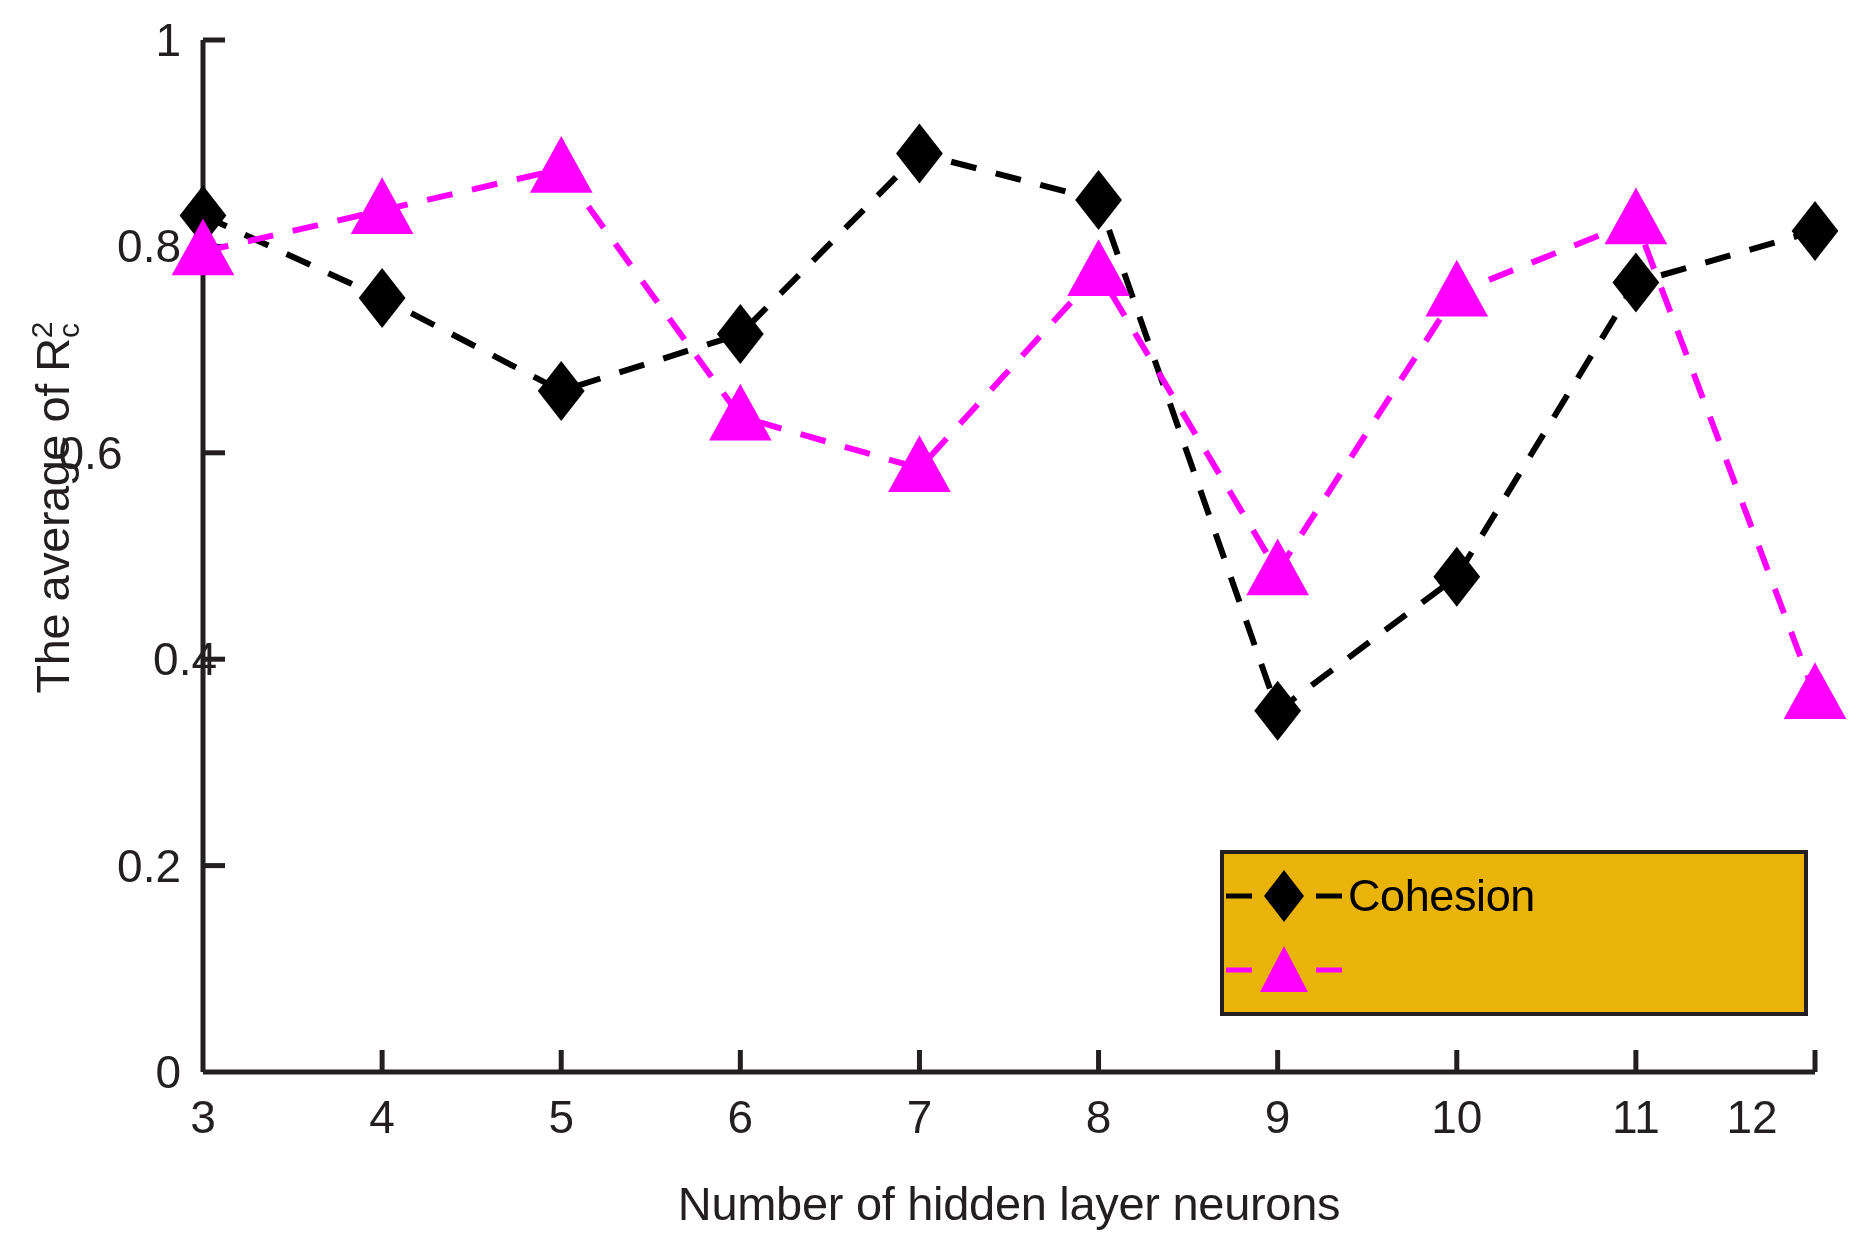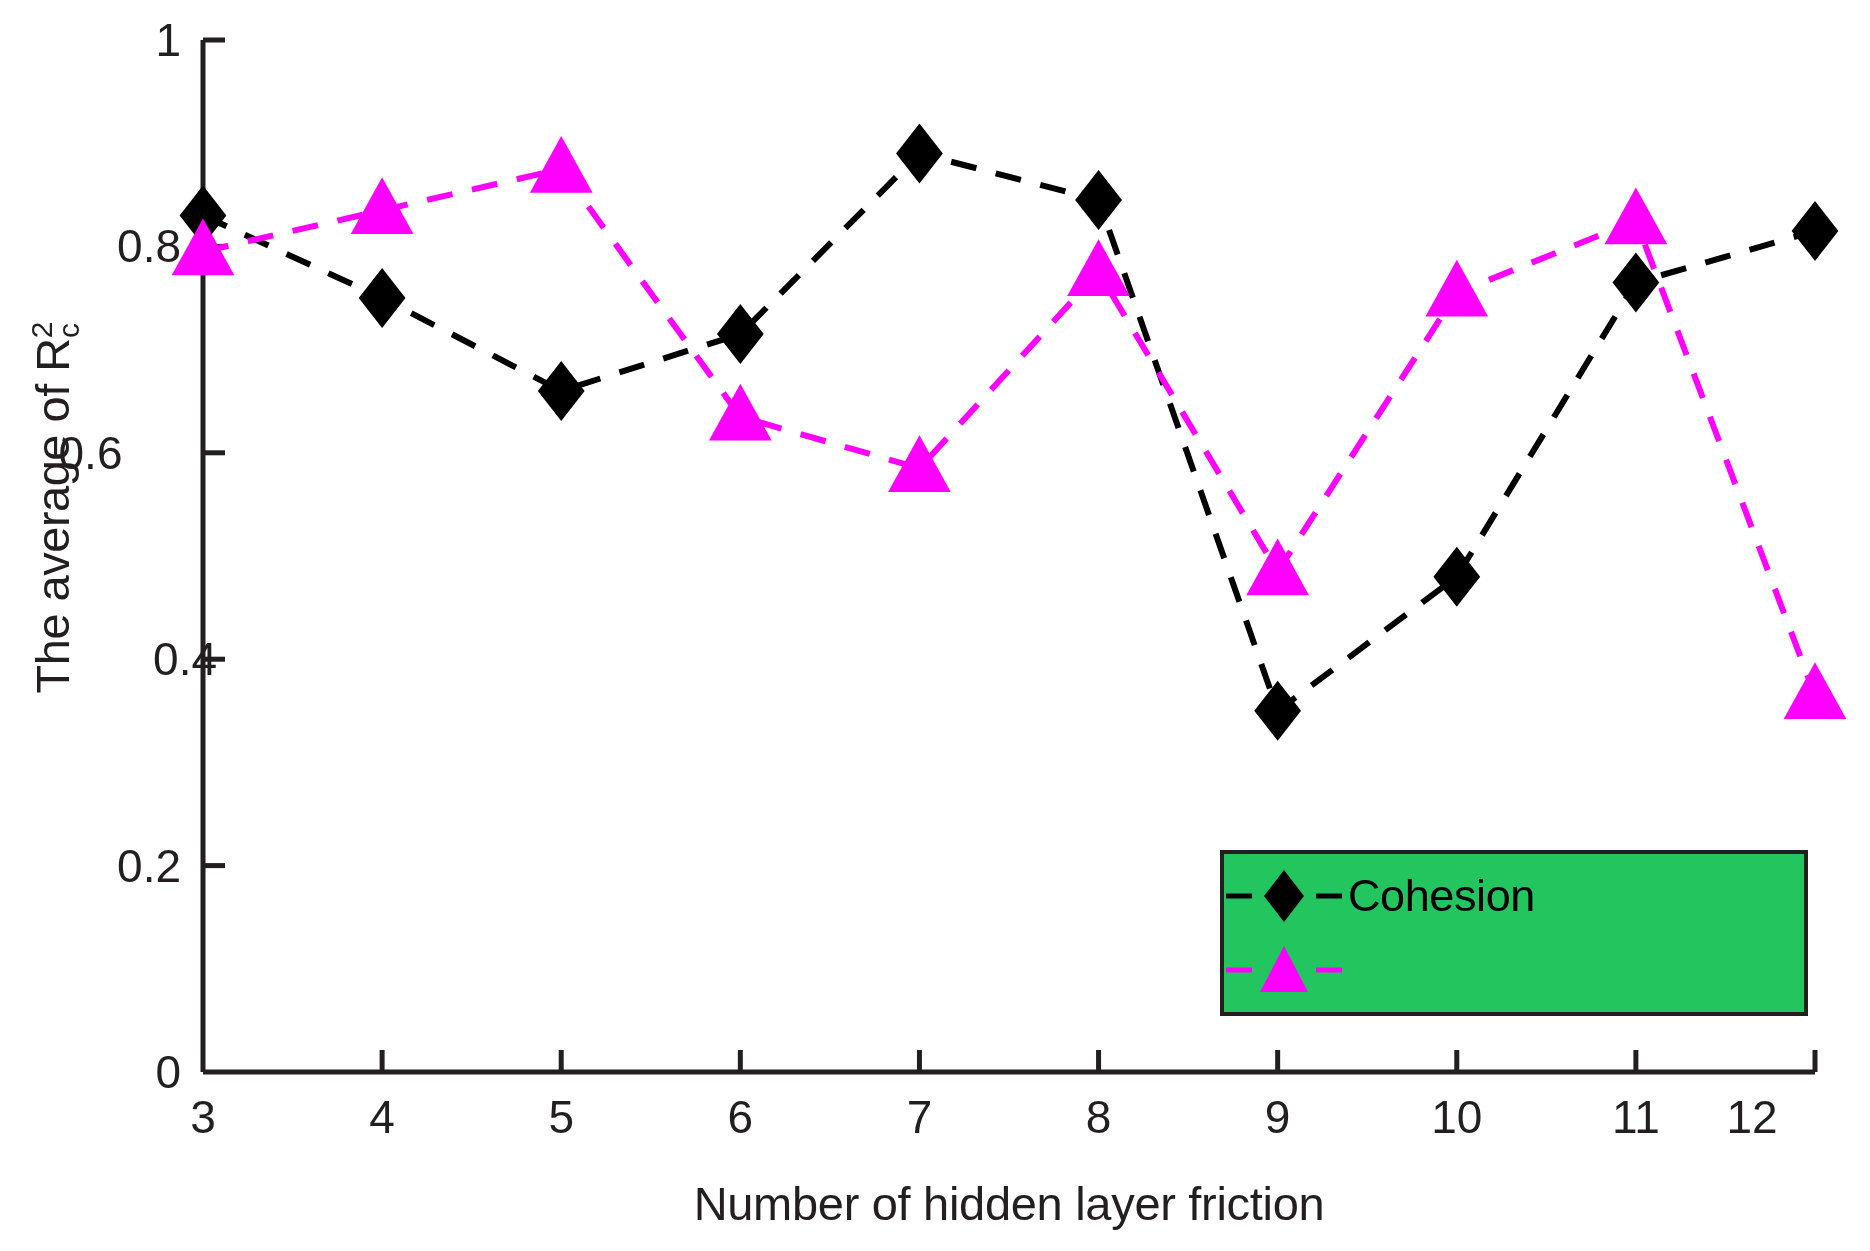--- a/index.html
+++ b/index.html
@@ -74,21 +74,21 @@
     text-align: center;
     transform: translateX(-50%);
   }
   .legend-box {
     position: absolute;
     left: 1220px;
     top: 850px;
     width: 588px;
     height: 166px;
     border: 4px solid #231f20;
-    background: #22c55e;
+    background: #eab308;
     box-sizing: border-box;
   }
   .legend-entry {
     position: absolute;
     left: 0;
     display: flex;
     align-items: center;
     height: 60px;
   }
   .legend-entry.e0 { top: 12px; }
@@ -158,21 +158,21 @@
           <polygon points="1635.888888888889,187.60000000000002 1667.2388888888888,244.36 1604.538888888889,244.36" fill="#ff00ff"></polygon>
           <polygon points="1815,662.3199999999999 1846.35,719.0799999999999 1783.65,719.0799999999999" fill="#ff00ff"></polygon>
         </g>
       </g>
   </svg>
 
   <div class="ylabel">
     <span>The average of R</span><sup>2</sup><sub>c</sub>
   </div>
 
-  <div class="xlabel">Number of hidden layer friction</div>
+  <div class="xlabel">Number of hidden layer neurons</div>
 
   <div id="ytick-labels">
       <div class="tick-label ytick-label" style="left: 0px; width: 181px; top: 40px;">1</div>
       <div class="tick-label ytick-label" style="left: 0px; width: 181px; top: 246.4px;">0.8</div>
       <div class="tick-label ytick-label" style="left: 0px; width: 181px; top: 452.8px; text-align: center;">0.6</div>
       <div class="tick-label ytick-label" style="left: 0px; width: 181px; top: 659.2px; margin-left: 36px;">0.4</div>
       <div class="tick-label ytick-label" style="left: 0px; width: 181px; top: 865.6px;">0.2</div>
       <div class="tick-label ytick-label" style="left: 0px; width: 181px; top: 1072px;">0</div>
     </div>
   <div id="xtick-labels">

